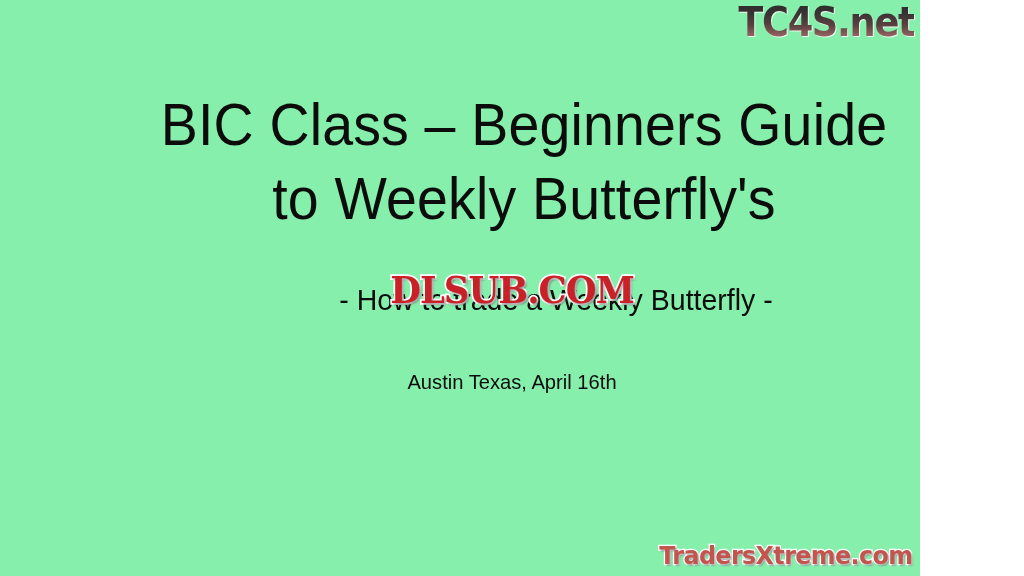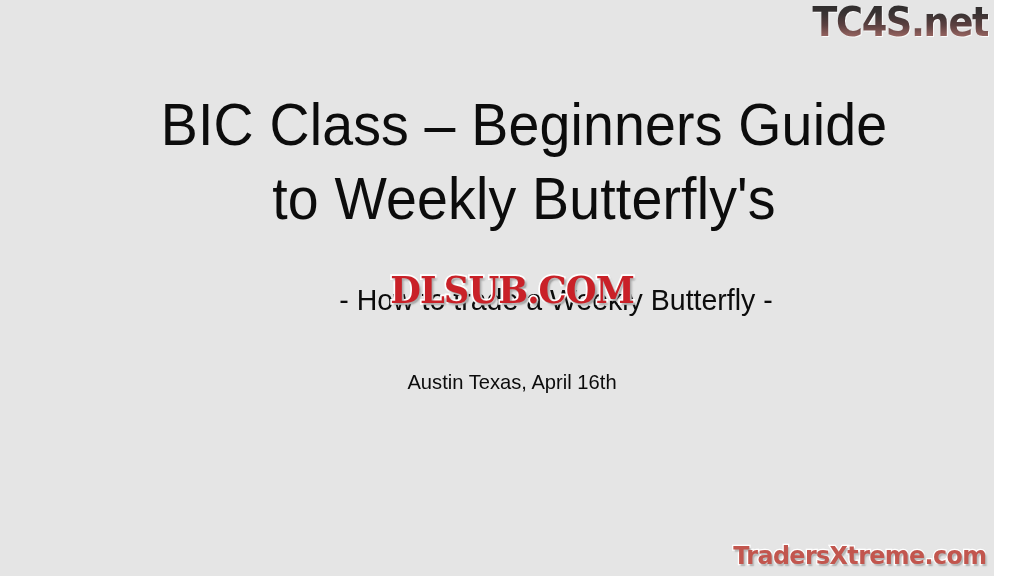--- a/index.html
+++ b/index.html
@@ -7,23 +7,23 @@
     margin: 0;
     padding: 0;
     background: #ffffff;
   }
   body {
     font-family: "Liberation Sans", sans-serif;
   }
 
   .slide {
     position: relative;
-    width: 994px;
+    width: 920px;
     height: 576px;
-    background: #e5e5e5;
+    background: #86efac;
     overflow: hidden;
   }
 
   
   .brand-tc4s {
     position: absolute;
     top: 2px;
     right: 6px;
     font-family: "DejaVu Sans", sans-serif;
     font-weight: bold;

